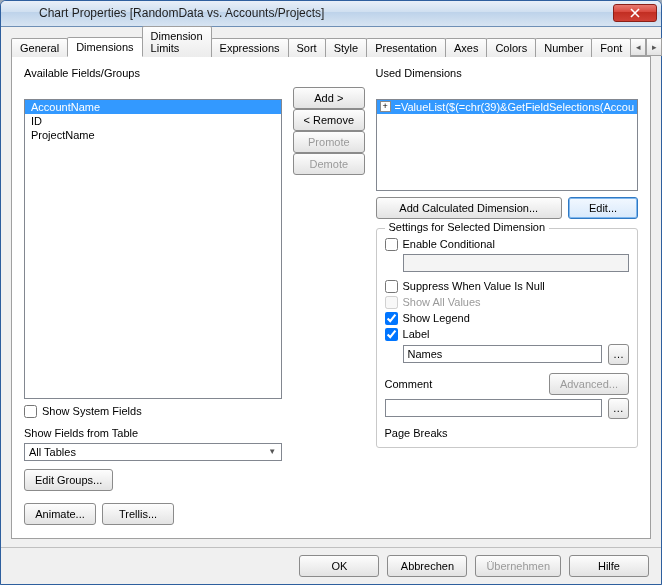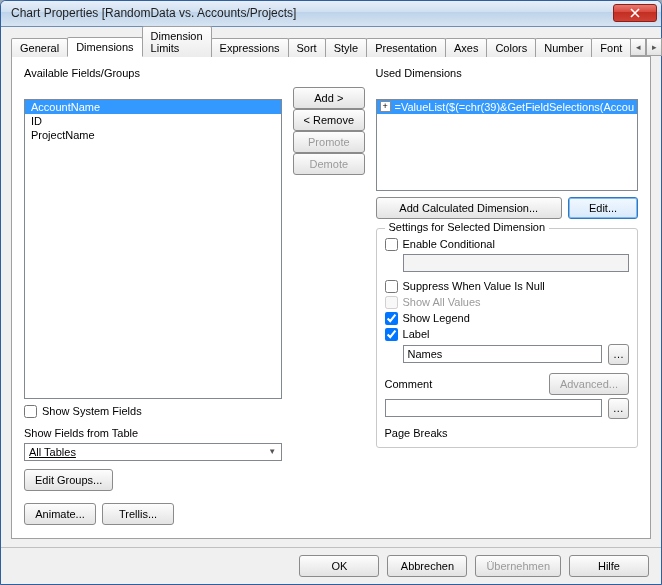--- a/index.html
+++ b/index.html
@@ -28,20 +28,21 @@
     border-bottom: 1px solid #6e8fb5;
     display: flex;
     align-items: center;
     padding: 0 4px 0 10px;
     border-radius: 5px 5px 0 0;
   }
   .titlebar .title {
     flex: 1;
     color: #1f1f1f;
     font-size: 12px;
+    margin-left: 28px;
   }
   .close-btn {
     width: 44px; height: 18px;
     background: linear-gradient(#e67a72, #d9463b 45%, #c22e22 46%, #cf4035);
     border: 1px solid #8a2018;
     border-radius: 3px;
     display: flex; align-items: center; justify-content: center;
     color: #fff;
     cursor: pointer;
   }
@@ -260,21 +261,21 @@
           <div class="list-item">ID</div>
           <div class="list-item">ProjectName</div>
         </div>
 
         <div class="checkbox-row mt6">
           <input type="checkbox" style="">
           <span>Show System Fields</span>
         </div>
 
         <div class="mt6">Show Fields from Table</div>
-        <div class="combo-wrap mt4" style="width:100%;text-decoration:underline;">
+        <div class="combo-wrap mt4" style="width:100%;">
           <select class="combo">
             <option>All Tables</option>
           </select>
         </div>
 
         <div class="mt8">
           <button class="btn">Edit Groups...</button>
         </div>
 
         <div class="row mt12">

